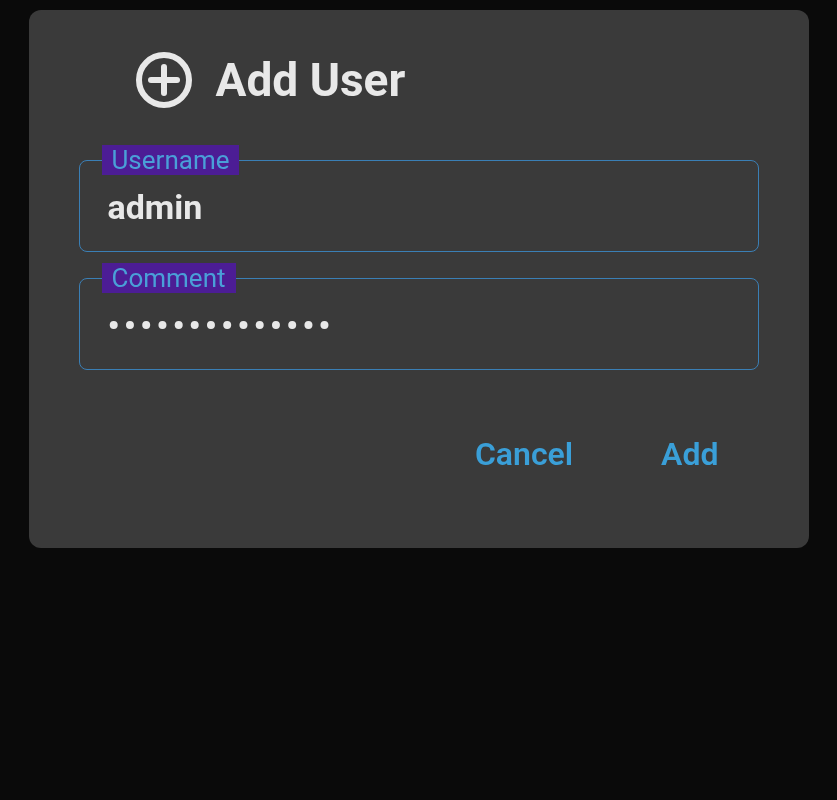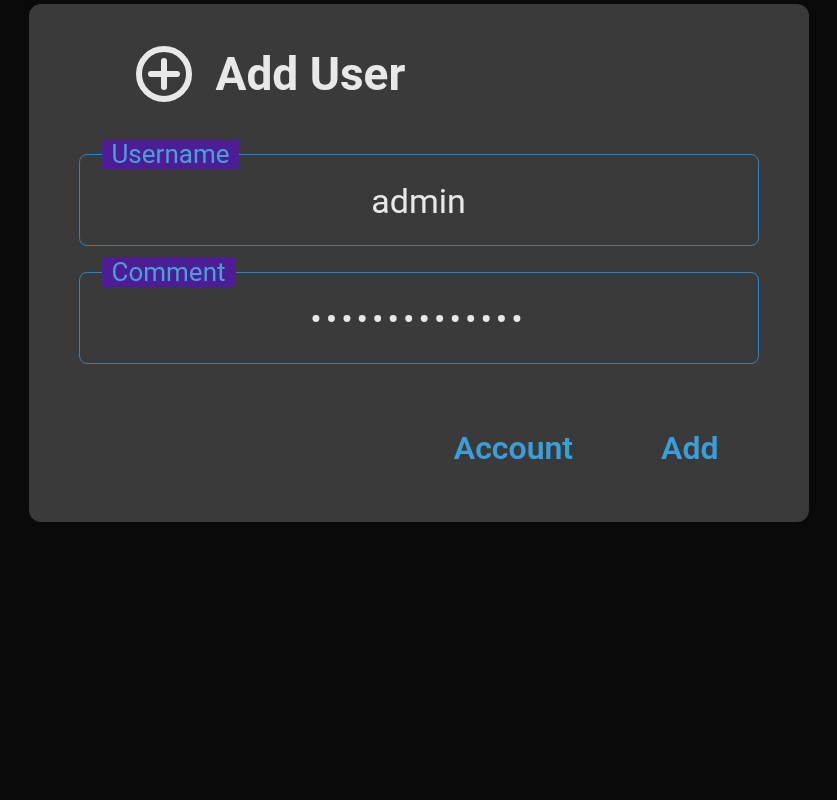--- a/index.html
+++ b/index.html
@@ -14,22 +14,22 @@
       font-family: -apple-system, BlinkMacSystemFont, 'Segoe UI', Roboto, sans-serif;
       display: flex;
       align-items: flex-start;
       justify-content: center;
       overflow: hidden;
     }
     .dialog {
       background: #3a3a3a;
       border-radius: 12px;
       width: 780px;
-      margin-top: 4px;
-      padding: 40px 50px 50px 50px;
+      margin-top: 10px;
+      padding: 40px 50px 70px 50px;
       position: relative;
     }
     .dialog-header {
       display: flex;
       align-items: center;
       gap: 22px;
       margin-bottom: 50px;
       margin-left: 55px;
     }
     .add-icon {
@@ -59,23 +59,22 @@
       font-size: 26px;
       font-weight: 400;
     }
     .field-input {
       width: 100%;
       background: transparent;
       border: none;
       outline: none;
       color: #e8e8e8;
       font-size: 34px;
-      font-weight: 400;
+      font-weight: 700;
       font-family: inherit;
-      text-align: center;
     }
     .field-input::placeholder {
       color: #888;
     }
     .password-dots {
       color: #e8e8e8;
       font-size: 34px;
       letter-spacing: 4px;
       line-height: 1;
     }
@@ -115,16 +114,16 @@
     <input type="text" class="field-input" value="admin" style="">
   </div>
 
 
   <div class="field-group">
     <span class="field-label">Comment</span>
     <input type="password" class="field-input password-dots" value="••••••••••••••" style="">
   </div>
 
   <div class="dialog-actions">
-    <button class="action-button">Account</button>
+    <button class="action-button">Cancel</button>
     <button class="action-button">Add</button>
   </div>
 </div>
 
 </body></html>

